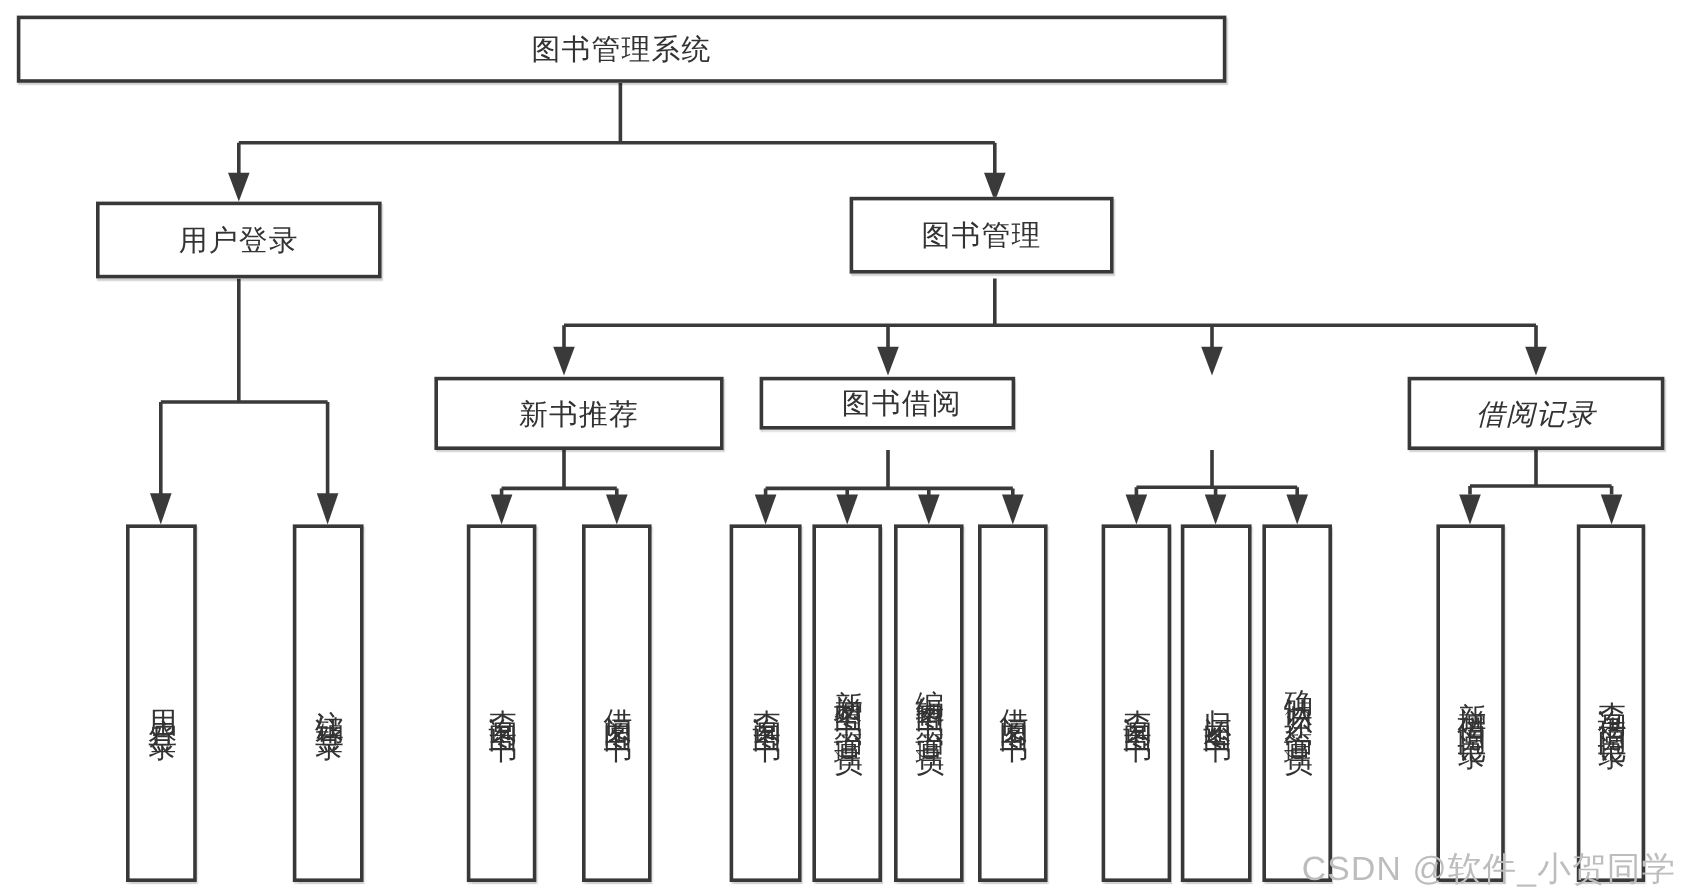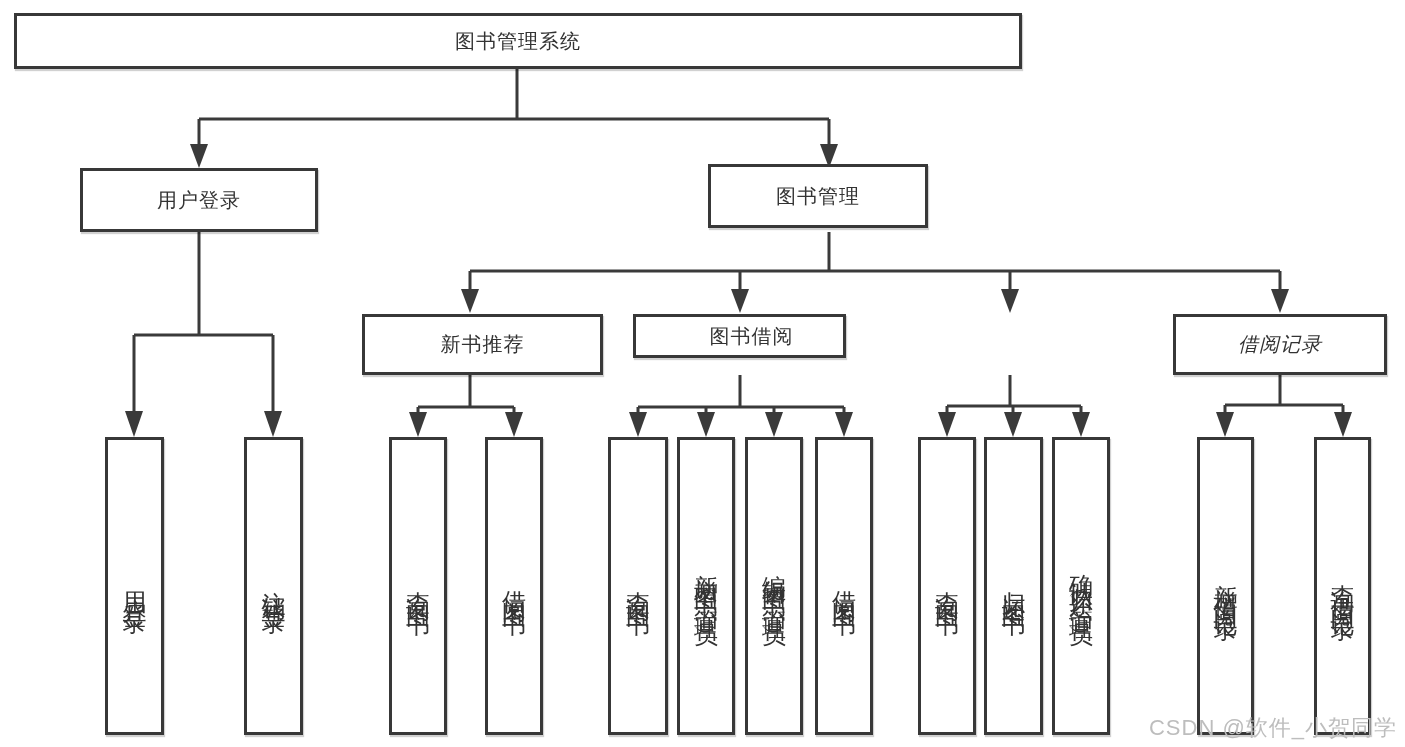--- a/index.html
+++ b/index.html
@@ -20,33 +20,33 @@
     box-sizing: border-box;
     background: #ffffff;
     border: 3px solid #383838;
     box-shadow: 1px 2px 1px rgba(0,0,0,0.18);
     display: flex;
     align-items: center;
     justify-content: center;
     color: #333333;
     z-index: 2;
   }
-  .hbox { font-size: 20px; letter-spacing: 1px; }
+  .hbox { font-size: 24px; letter-spacing: 1px; }
   .vbox span {
     writing-mode: vertical-rl;
     font-size: 24px;
     letter-spacing: 7px;
     line-height: 1;
     white-space: nowrap;
   }
   .watermark {
     position: absolute;
     right: 8px;
     bottom: 4px;
-    font-size: 22px;
+    font-size: 28px;
     color: #bdbdbd;
     letter-spacing: 1px;
     z-index: 5;
     user-select: none;
     margin-left: 31px;
   }
 </style>
 </head>
 <body>
 

